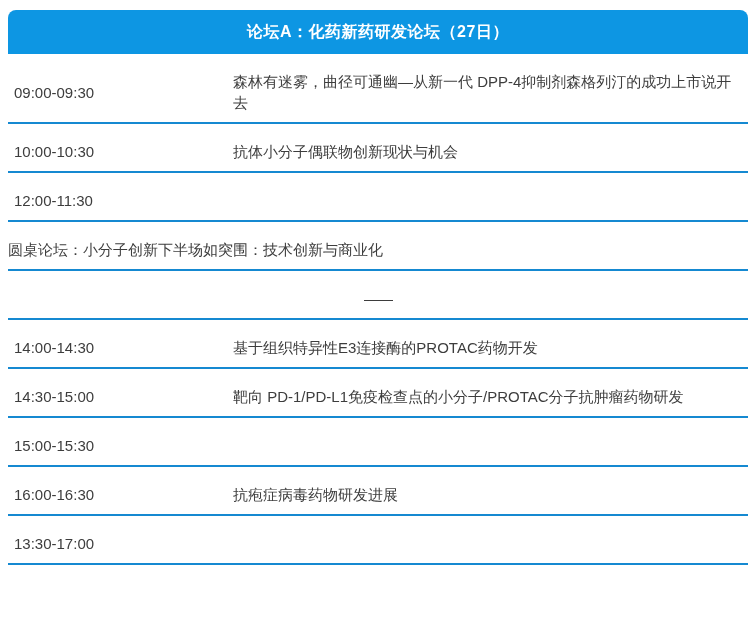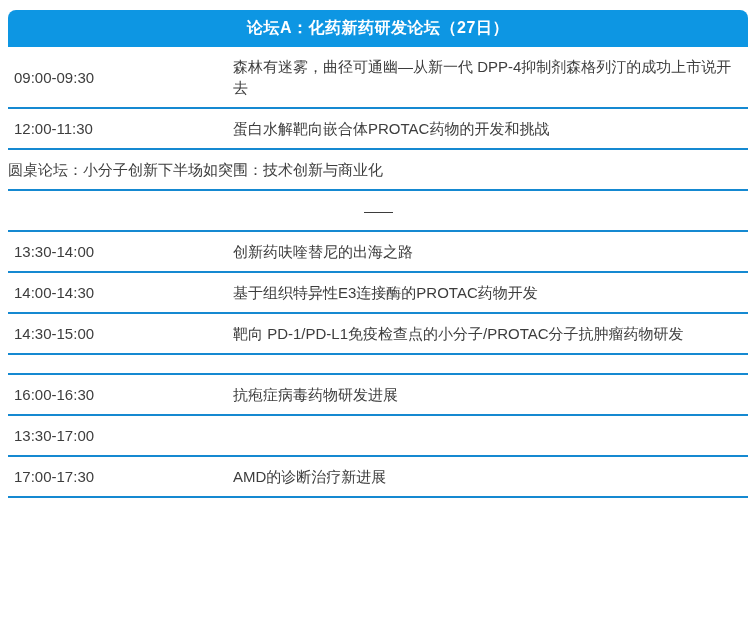--- a/index.html
+++ b/index.html
@@ -6,39 +6,40 @@
   html, body {
     width: 756px;
     background: #ffffff;
     font-family: "Liberation Sans", "DejaVu Sans", sans-serif;
   }
   body { height: 625px; overflow: hidden; }
   .page { padding: 10px 8px 0 8px; }
 
   .forum-header {
     background: var(--header-bg, #0d96e3);
-    height: 37px;
+    height: 44px;
     border-radius: 8px 8px 0 0;
     display: flex;
     align-items: center;
     justify-content: center;
     color: #ffffff;
     font-weight: bold;
     font-size: 16px;
     letter-spacing: 0.5px;
   }
 
   .row {
     display: flex;
     align-items: center;
     border-bottom: 2px solid var(--divider, #1589d1);
     padding: 9px 0;
     font-size: 15px;
     color: var(--text, #3d3d3d);
     line-height: 21px;
+    margin-top: 8px;
   }
   .cell.time {
     flex: none;
     width: 225px;
     padding-left: 6px;
   }
   .cell.title {
     flex: 1;
     padding-right: 14px;
   }
@@ -55,59 +56,55 @@
   <div class="forum-header">
     <span>论坛A：化药新药研发论坛（27日）</span>
   </div>
   <div id="schedule-rows">
   <div class="row">
     <div class="cell time">09:00-09:30</div>
     <div class="cell title">森林有迷雾，曲径可通幽—从新一代 DPP-4抑制剂森格列汀的成功上市说开去</div>
   </div>
 
 
+  <div class="row">
+    <div class="cell time">10:00-10:30</div>
+    <div class="cell title">抗体小分子偶联物创新现状与机会</div>
+  </div>
 
   <div class="row">
     <div class="cell time">12:00-11:30</div>
-    <div class="cell title">蛋白水解靶向嵌合体PROTAC药物的开发和挑战</div>
   </div>
 
   <div class="row">
     <div class="cell title">圆桌论坛：小分子创新下半场如突围：技术创新与商业化</div>
   </div>
 
   <div class="row break-row">
     <div class="cell break-dash">——</div>
   </div>
 
-  <div class="row">
-    <div class="cell time">13:30-14:00</div>
-    <div class="cell title">创新药呋喹替尼的出海之路</div>
-  </div>
 
   <div class="row">
     <div class="cell time">14:00-14:30</div>
     <div class="cell title">基于组织特异性E3连接酶的PROTAC药物开发</div>
   </div>
 
   <div class="row">
     <div class="cell time">14:30-15:00</div>
     <div class="cell title">靶向 PD-1/PD-L1免疫检查点的小分子/PROTAC分子抗肿瘤药物研发</div>
   </div>
 
   <div class="row">
+    <div class="cell time">15:00-15:30</div>
   </div>
 
   <div class="row">
     <div class="cell time">16:00-16:30</div>
     <div class="cell title">抗疱症病毒药物研发进展</div>
   </div>
 
   <div class="row">
     <div class="cell time">13:30-17:00</div>
   </div>
 
-  <div class="row">
-    <div class="cell time">17:00-17:30</div>
-    <div class="cell title">AMD的诊断治疗新进展</div>
-  </div>
 </div>
 </div>
 
 </body></html>

